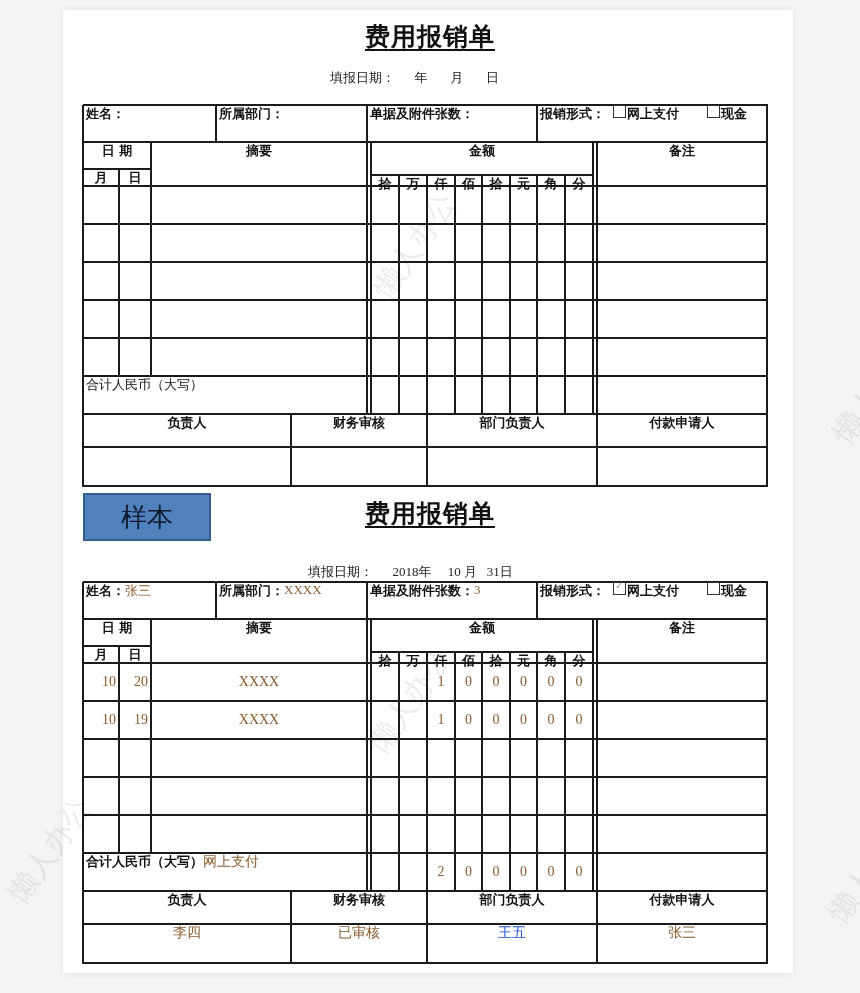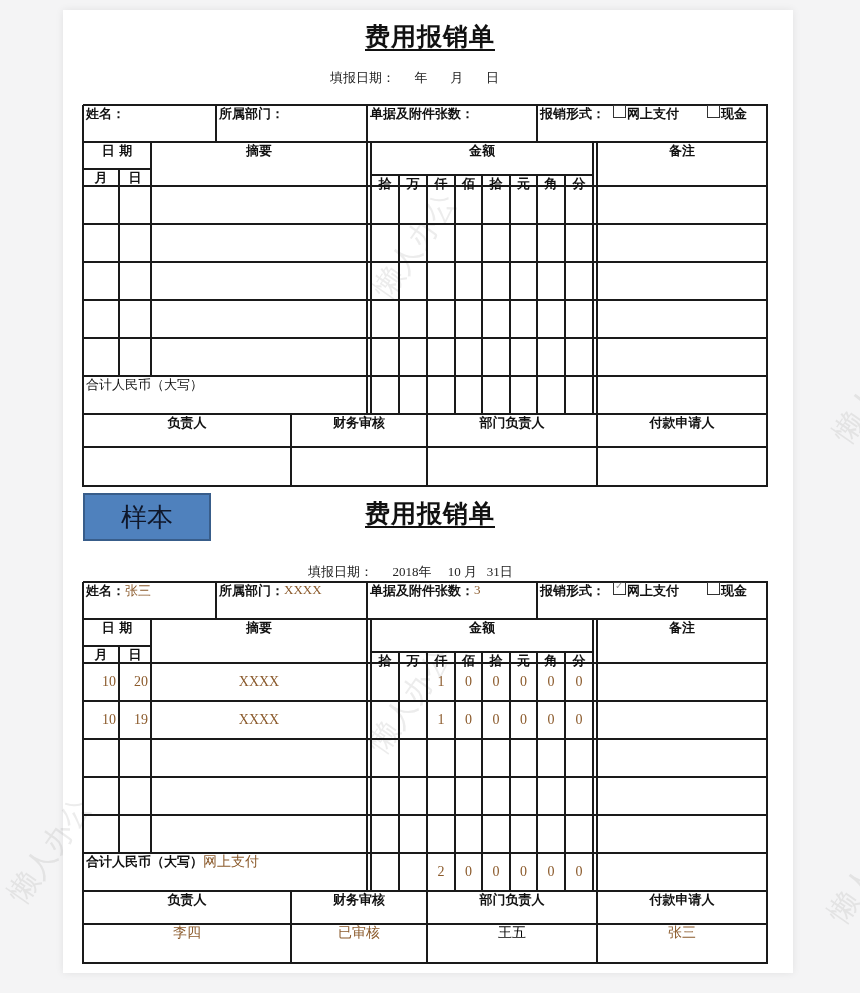--- a/index.html
+++ b/index.html
@@ -330,16 +330,16 @@
     <div class="num" style="left:455px;top:853px;width:27px;height:38px;">0</div>
     <div class="num" style="left:482px;top:853px;width:28px;height:38px;">0</div>
     <div class="num" style="left:510px;top:853px;width:27px;height:38px;">0</div>
     <div class="num" style="left:537px;top:853px;width:28px;height:38px;">0</div>
     <div class="num" style="left:565px;top:853px;width:28px;height:38px;">0</div>
     <div class="cell c b" style="left:83px;top:891px;width:208px;height:33px;">负责人</div>
     <div class="cell c" style="left:83px;top:924px;width:208px;height:39px;color:#8b5a2b;font-size:14px;">李四</div>
     <div class="cell c b" style="left:291px;top:891px;width:136px;height:33px;">财务审核</div>
     <div class="cell c" style="left:291px;top:924px;width:136px;height:39px;color:#8b5a2b;font-size:14px;">已审核</div>
     <div class="cell c b" style="left:427px;top:891px;width:170px;height:33px;">部门负责人</div>
-    <div class="cell c" style="left:427px;top:924px;width:170px;height:39px;color:#000000;font-size:14px;">王五</div>
+    <div class="cell c" style="left:427px;top:924px;width:170px;height:39px;color:#1d4ed8;font-size:14px;">王五</div>
     <div class="cell c b" style="left:597px;top:891px;width:170px;height:33px;">付款申请人</div>
     <div class="cell c" style="left:597px;top:924px;width:170px;height:39px;color:#8b5a2b;font-size:14px;">张三</div>
   </div>
 
 </body></html>

